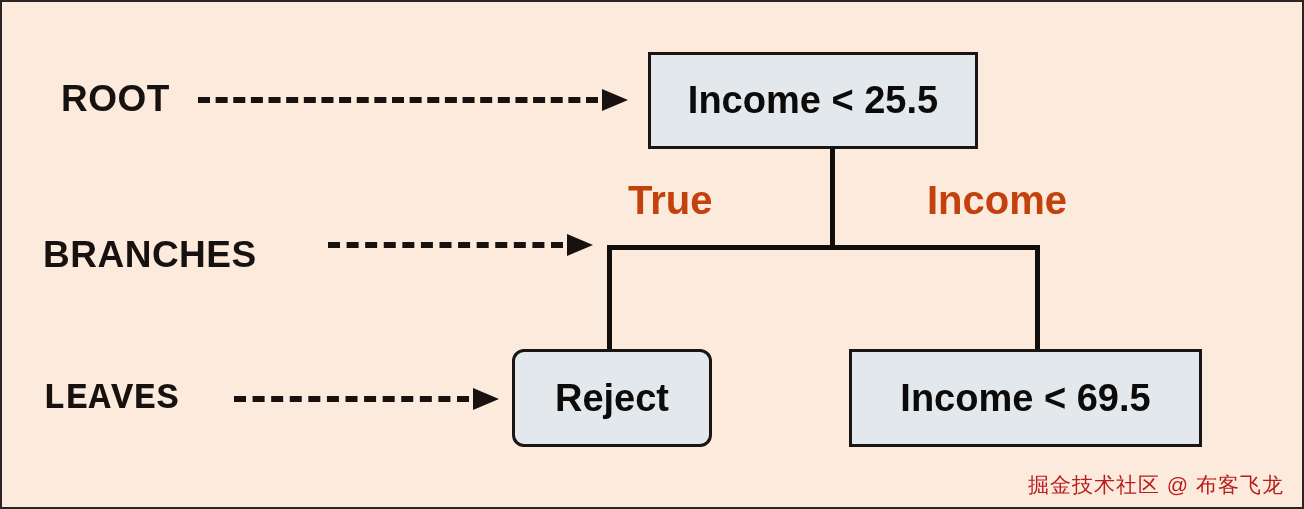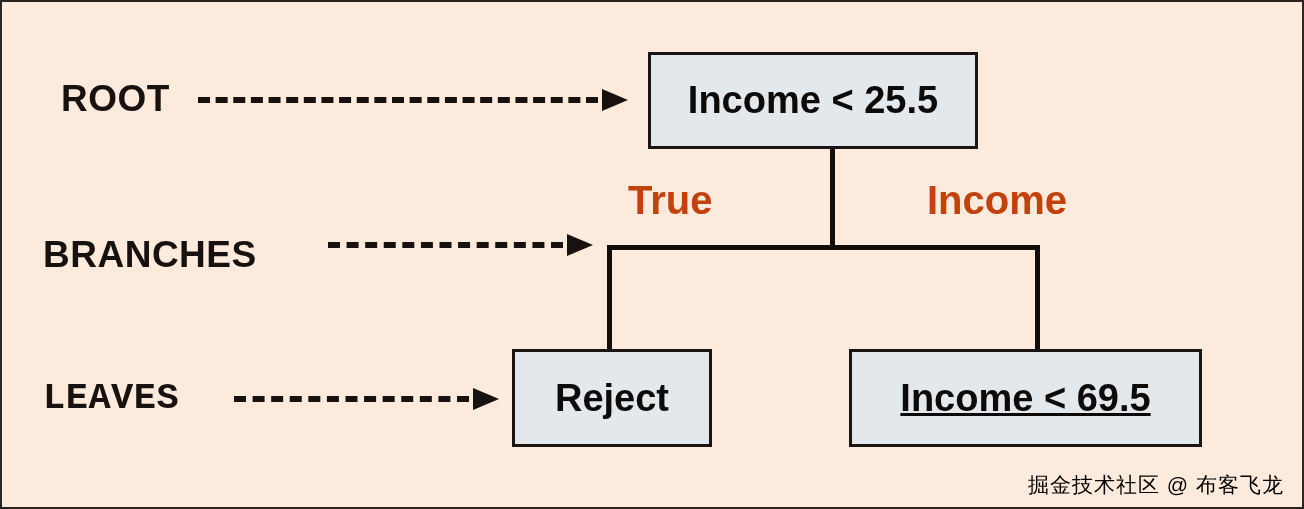--- a/index.html
+++ b/index.html
@@ -72,22 +72,22 @@
     border: 3px solid #1a1512;
     box-sizing: border-box;
     display: flex;
     align-items: center;
     justify-content: center;
     color: #0d0b09;
     font-weight: bold;
     white-space: nowrap;
   }
   #node-root      { left: 646px; top: 50px;  width: 330px; height: 97px; font-size: 38px; }
-  #node-leaf-left { left: 510px; top: 347px; width: 200px; height: 98px; font-size: 38px; }
-  #node-leaf-right{ left: 847px; top: 347px; width: 353px; height: 98px; font-size: 38px; text-decoration: underline; }
+  #node-leaf-left { left: 510px; top: 347px; width: 200px; height: 98px; font-size: 38px; border-radius: 12px; }
+  #node-leaf-right{ left: 847px; top: 347px; width: 353px; height: 98px; font-size: 38px; }
 
   
   .conn {
     position: absolute;
     background: #100d0b;
   }
   
   #conn-stem   { left: 828px; top: 146px; width: 5px;  height: 102px; }
   
   #conn-bar    { left: 605px; top: 243px; width: 433px; height: 5px; }
@@ -107,21 +107,21 @@
   }
   #branch-true  { left: 626px; top: 178px; }
   #branch-false { left: 925px; top: 178px; }
 
   
   #watermark {
     position: absolute;
     right: 18px;
     bottom: 8px;
     font-size: 21px;
-    color: #000000;
+    color: #b91c1c;
     white-space: nowrap;
     letter-spacing: 1px;
   }
 </style>
 </head>
 <body>
 
 <div id="canvas">
 
   <div class="annot-label" id="label-root">ROOT</div>

